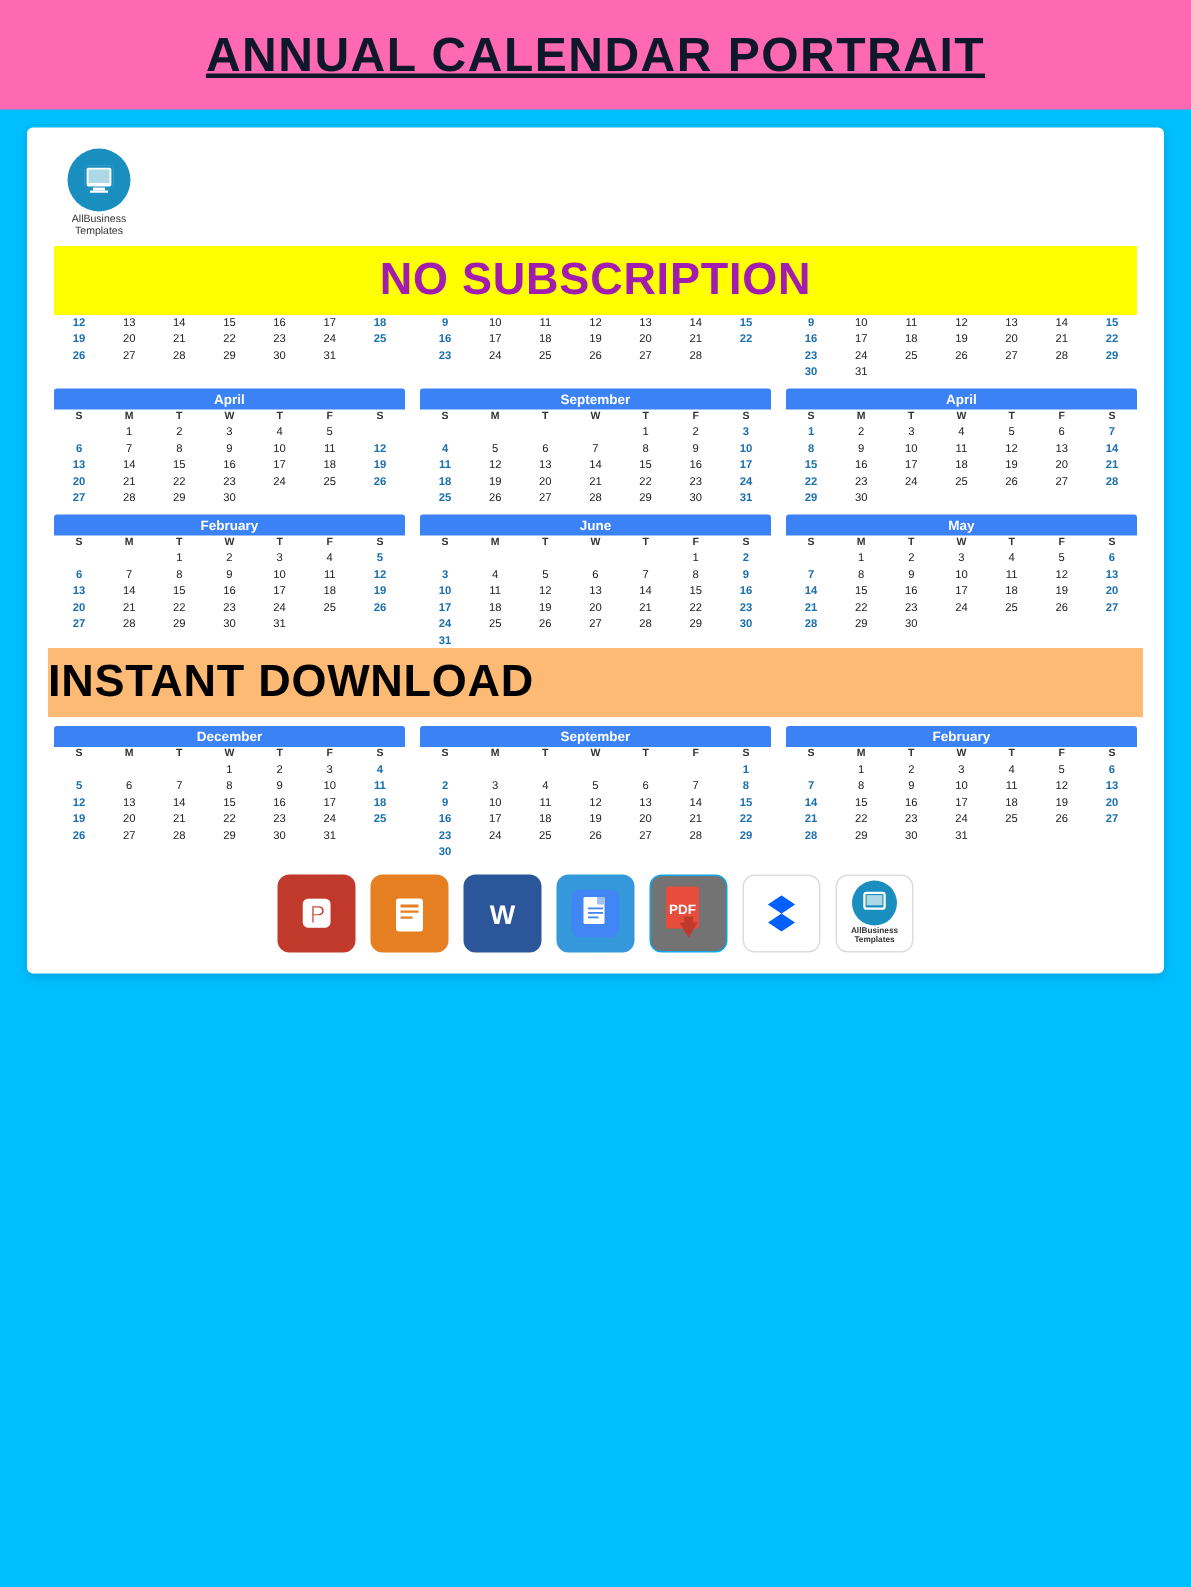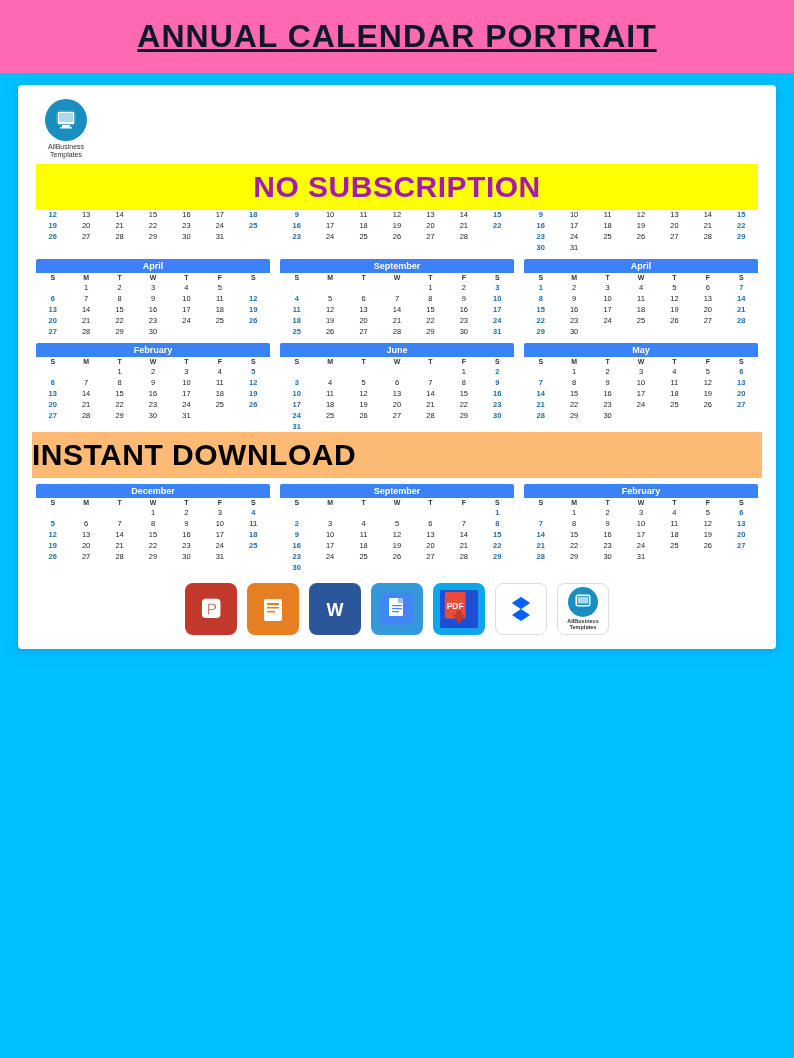--- a/index.html
+++ b/index.html
@@ -123,21 +123,21 @@
       display: flex;
       align-items: center;
       justify-content: center;
       font-size: 28px;
       font-weight: 900;
       color: white;
     }
     .icon-ppt { background: #c0392b; }
     .icon-gslides { background: #e67e22; }
     .icon-gdocs { background: #3498db; }
-    .icon-pdf { background: #1d4ed8; border: 7px solid #0ea5e9; }
+    .icon-pdf { background: #737373; border: 1px solid #0ea5e9; }
     .icon-dropbox { background: white; border: 1px solid #ddd; }
     .icon-abt { background: white; border: 1px solid #ddd; }
     .no-sub-overlay {
       position: absolute;
       top: 0; left: 0; right: 0;
       background: yellow;
       color: #a21caf;
       font-size: 30px;
       font-weight: 900;
       text-align: center;

